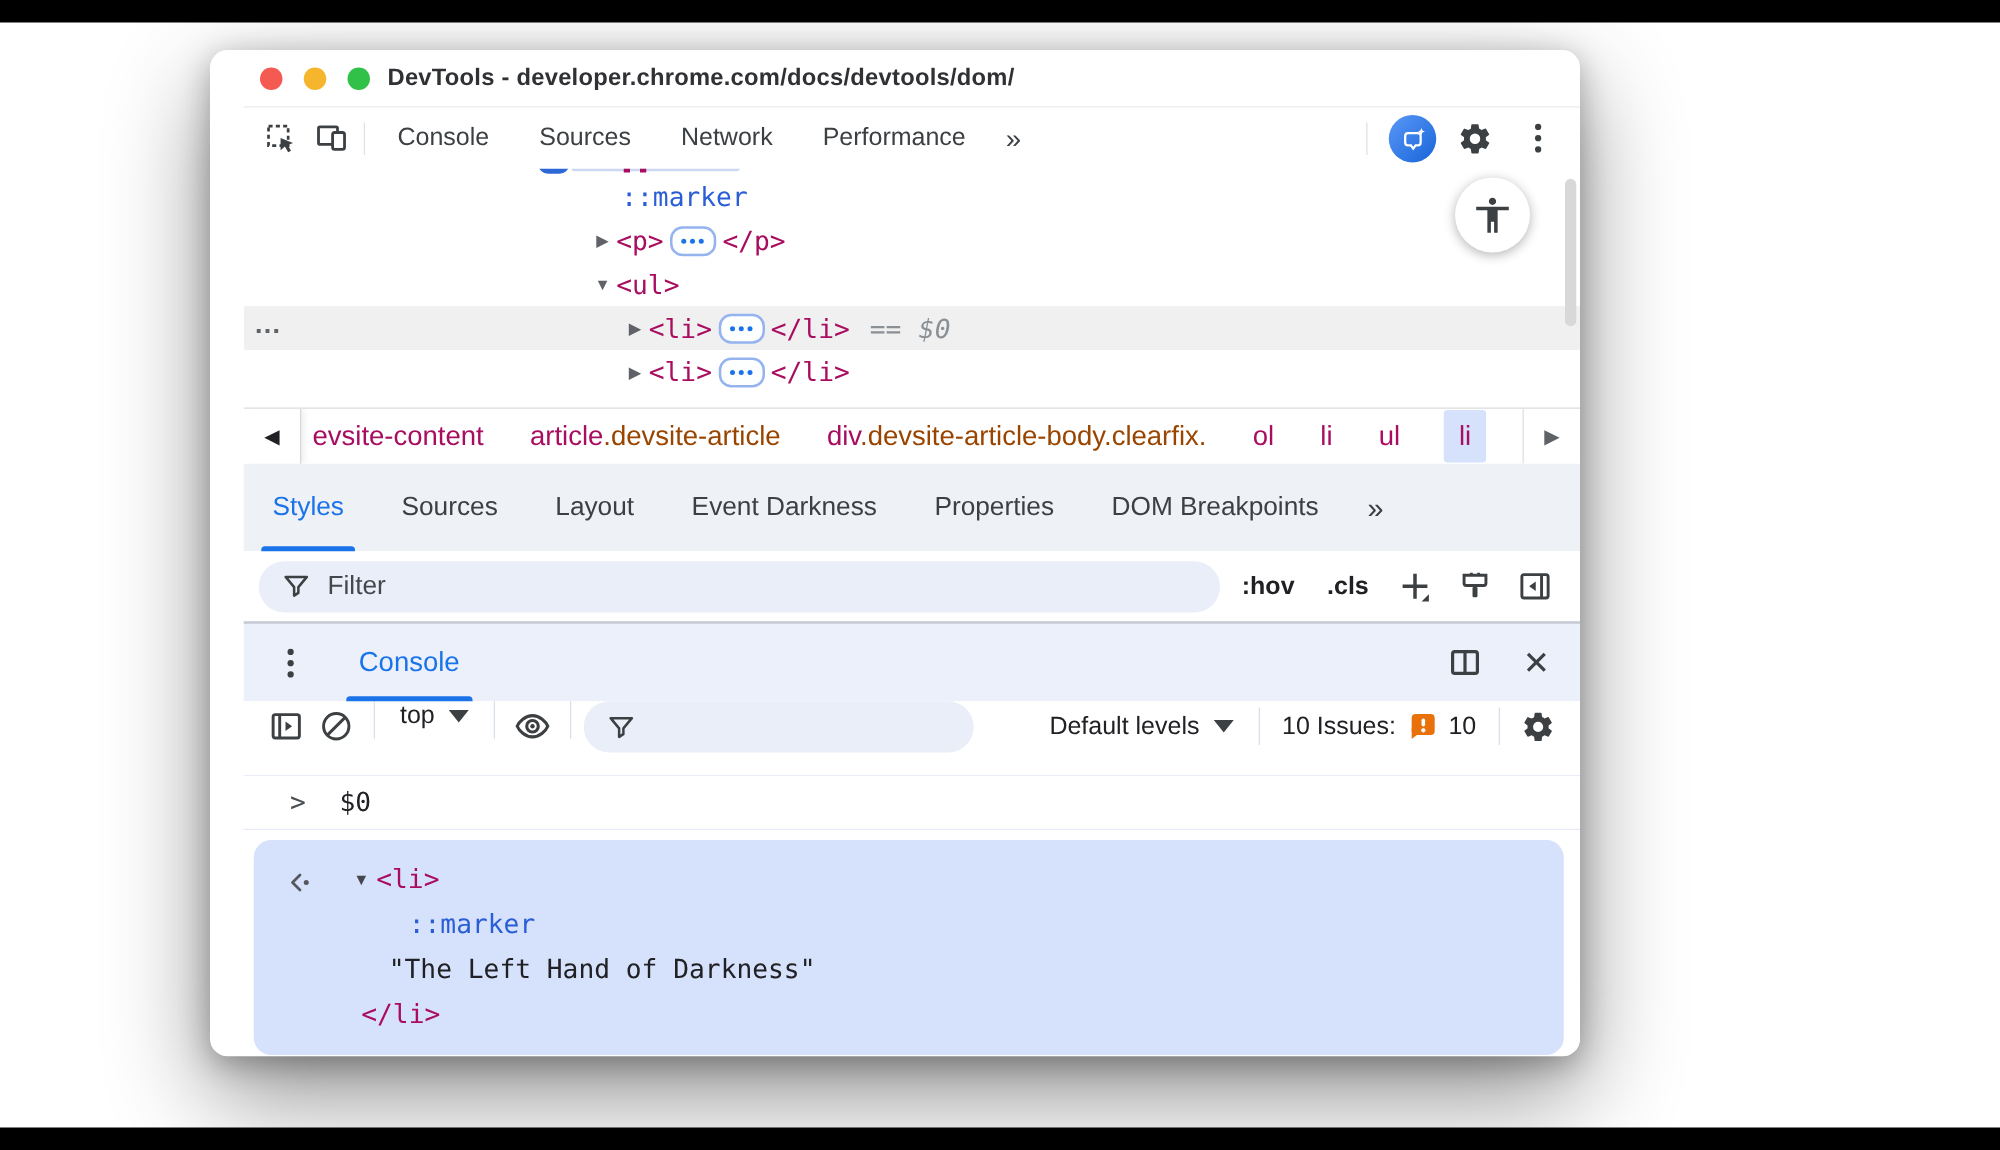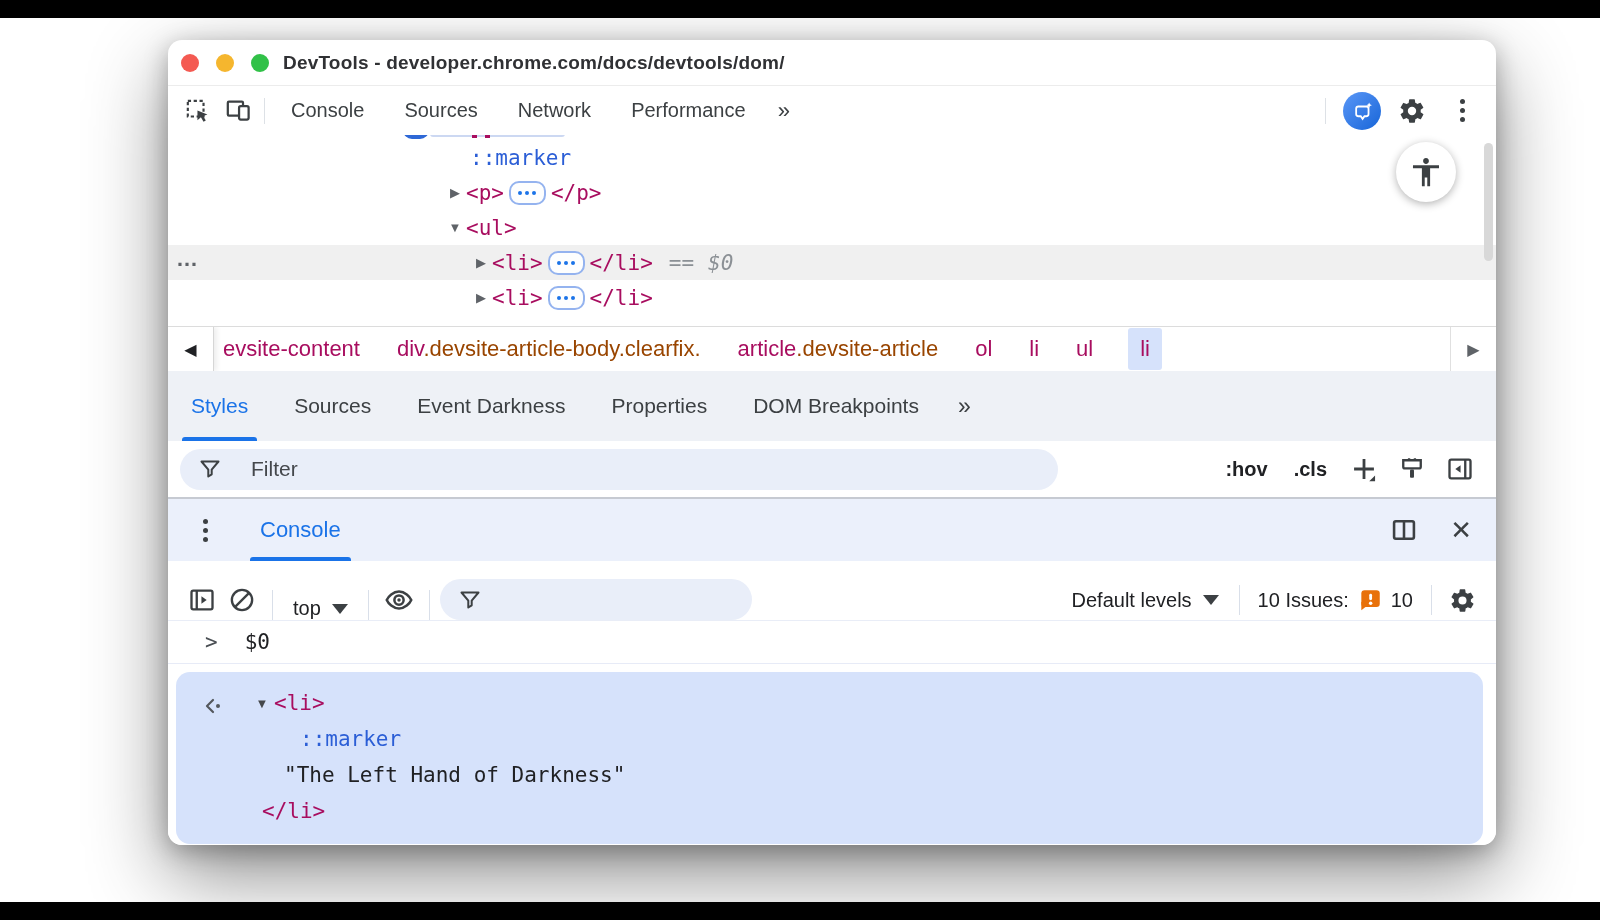--- a/index.html
+++ b/index.html
@@ -7,24 +7,24 @@
   body {
     width:1600px; height:920px; position:relative; overflow:hidden;
     background:#ffffff; font-family:"Liberation Sans", sans-serif;
     -webkit-font-smoothing:antialiased;
   }
   .letterbox { position:absolute; left:0; width:1600px; height:18px; background:#000; z-index:50; }
   .letterbox.top { top:0; }
   .letterbox.bottom { bottom:0; }
 
   .window {
-    position:absolute; left:168px; top:40px; width:1328px; height:805px;
+    position:absolute; left:168px; top:40px; width:1096px; height:805px;
     background:#fff; border-radius:14px; overflow:hidden;
     box-shadow:0 30px 80px rgba(0,0,0,.45), 0 6px 24px rgba(0,0,0,.28);
-    display:flex; flex-direction:column;
+    display:flex; flex-direction:column;padding-left:27px;
   }
 
   
   .titlebar { flex:0 0 46px; display:flex; align-items:center; border-bottom:1px solid #ececec; }
   .traffic { display:flex; gap:17px; padding-left:13px; width:115px; flex:0 0 auto; }
   .light { width:18px; height:18px; border-radius:50%; }
   .light.red { background:#f45a52; }
   .light.yellow { background:#f5b62e; }
   .light.green { background:#31c148; }
   .win-title { font-size:19px; font-weight:bold; color:#303134; letter-spacing:.2px; }
@@ -75,37 +75,37 @@
 
   
   .styles-tabs { flex:0 0 70px; background:#eef1f6; display:flex; align-items:stretch; font-size:21px; color:#3c4043; }
   .s-tab { display:flex; align-items:center; padding:0 23px; position:relative; cursor:pointer; white-space:nowrap;text-align:center; }
   .s-tab.active { color:#1a73e8; }
   .s-tab.active::after { content:""; position:absolute; left:14px; right:14px; bottom:0; height:4px; background:#1a73e8; border-radius:3px 3px 0 0; }
   .s-more { display:flex; align-items:center; font-size:23px; padding:0 16px; cursor:pointer; }
 
   
   .filter-row { flex:0 0 56px; display:flex; align-items:center; background:#fff; padding:0 16px 0 12px; gap:8px; }
-  .pill { background:#e9eef9; border-radius:21px; height:41px; display:flex; align-items:center; padding:0 6px 0 18px; gap:27px; }
+  .pill { background:#e9eef9; border-radius:21px; height:41px; display:flex; align-items:center; padding:0 6px 0 18px; gap:11px; }
   .pill input { border:none; background:transparent; outline:none; font-size:21px; color:#3c4043; width:100%; font-family:"Liberation Sans", sans-serif; }
   .pill input::placeholder { color:#44474c; opacity:1; }
   .styles-filter { flex:1; max-width:878px; margin-right:auto; }
   .txt-btn { font-size:20px; color:#202124; padding:0 9px; cursor:pointer; white-space:nowrap;font-weight:bold; }
 
   
   .drawer-head { flex:0 0 64px; background:#ebf0fb; border-top:2px solid #c6cad2; display:flex; align-items:stretch; }
   .kebab { display:flex; flex-direction:column; gap:4px; justify-content:center; align-items:center; width:30px; margin-left:22px; cursor:pointer; }
   .kebab i { width:5px; height:5px; border-radius:50%; background:#3c4043; }
   .d-tab { margin-left:28px; display:flex; align-items:center; padding:0 12px; color:#1a73e8; font-size:22px; position:relative; cursor:pointer; }
   .d-tab::after { content:""; position:absolute; left:2px; right:2px; bottom:0; height:4px; background:#1a73e8; border-radius:3px 3px 0 0; }
   .drawer-head-right { margin-left:auto; display:flex; align-items:center; gap:26px; padding-right:24px; }
   .x-close { font-size:26px; color:#3c4043; cursor:pointer; line-height:1; }
 
   
-  .drawer-toolbar { flex:0 0 60px; display:flex; align-items:flex-end; background:#fff; border-bottom:1px solid #e9edf7; padding:0 14px; font-size:20px; color:#202124; }
+  .drawer-toolbar { flex:0 0 60px; display:flex; align-items:flex-start; background:#fff; border-bottom:1px solid #e9edf7; padding:0 14px; font-size:20px; color:#202124; }
   .dt-sep { width:1px; height:30px; background:#d9dfe9; margin:0 10px; flex:0 0 auto; }
   .dd { display:flex; align-items:center; gap:11px; padding:0 10px; cursor:pointer; white-space:nowrap; }
   .caret { width:0; height:0; border-left:8px solid transparent; border-right:8px solid transparent; border-top:10px solid #3c4043; }
   .console-pill { width:312px; height:41px; }
   .dt-right { margin-left:auto; display:flex; align-items:center; }
   .issues { display:flex; align-items:center; gap:8px; padding:0 8px; cursor:pointer; }
 
   
   .console-body { flex:1; background:#fff; font-family:"DejaVu Sans Mono", monospace; font-size:21px; }
   .prompt-row { height:43px; display:flex; align-items:center; border-bottom:1px solid #e7ebf7; padding-left:37px; gap:27px; color:#202124; cursor:default; }
@@ -229,33 +229,34 @@
           <path d="M12 2.2c1.15 0 2.05.9 2.05 2.05S13.15 6.3 12 6.3 9.95 5.4 9.95 4.25 10.85 2.2 12 2.2zM21.2 9.3V7.3H2.8v2h6.3V22h2v-6.2h1.8V22h2V9.3h6.3z"></path>
         </svg>
     </div>
     <div class="scroll-thumb"></div>
   </div>
 
   <div class="crumbs">
     <div class="crumb-btn prev">◀</div>
     <div class="crumb-list">
       <span class="crumb"><span class="tagc">evsite-content</span><span class="clsc"></span></span>
+      <span class="crumb"><span class="tagc">article</span><span class="clsc">.devsite-article</span></span>
       <span class="crumb"><span class="tagc">div</span><span class="clsc">.devsite-article-body.clearfix.</span></span>
-      <span class="crumb"><span class="tagc">article</span><span class="clsc">.devsite-article</span></span>
       <span class="crumb"><span class="tagc">ol</span></span>
       <span class="crumb"><span class="tagc">li</span></span>
       <span class="crumb"><span class="tagc">ul</span></span>
       <span class="crumb selected"><span class="tagc">li</span></span>
     </div>
     <div class="crumb-btn next">▶</div>
   </div>
 
   <div class="styles-tabs">
     <div class="s-tab active">Styles</div>
     <div class="s-tab">Sources</div>
+    <div class="s-tab">Layout</div>
     <div class="s-tab">Event Darkness</div>
     <div class="s-tab">Properties</div>
     <div class="s-tab">DOM Breakpoints</div>
     <div class="s-more">»</div>
   </div>
 
   <div class="filter-row">
     <div class="pill styles-filter">
       <span>
         <svg width="24" height="24" viewBox="0 0 24 24">

